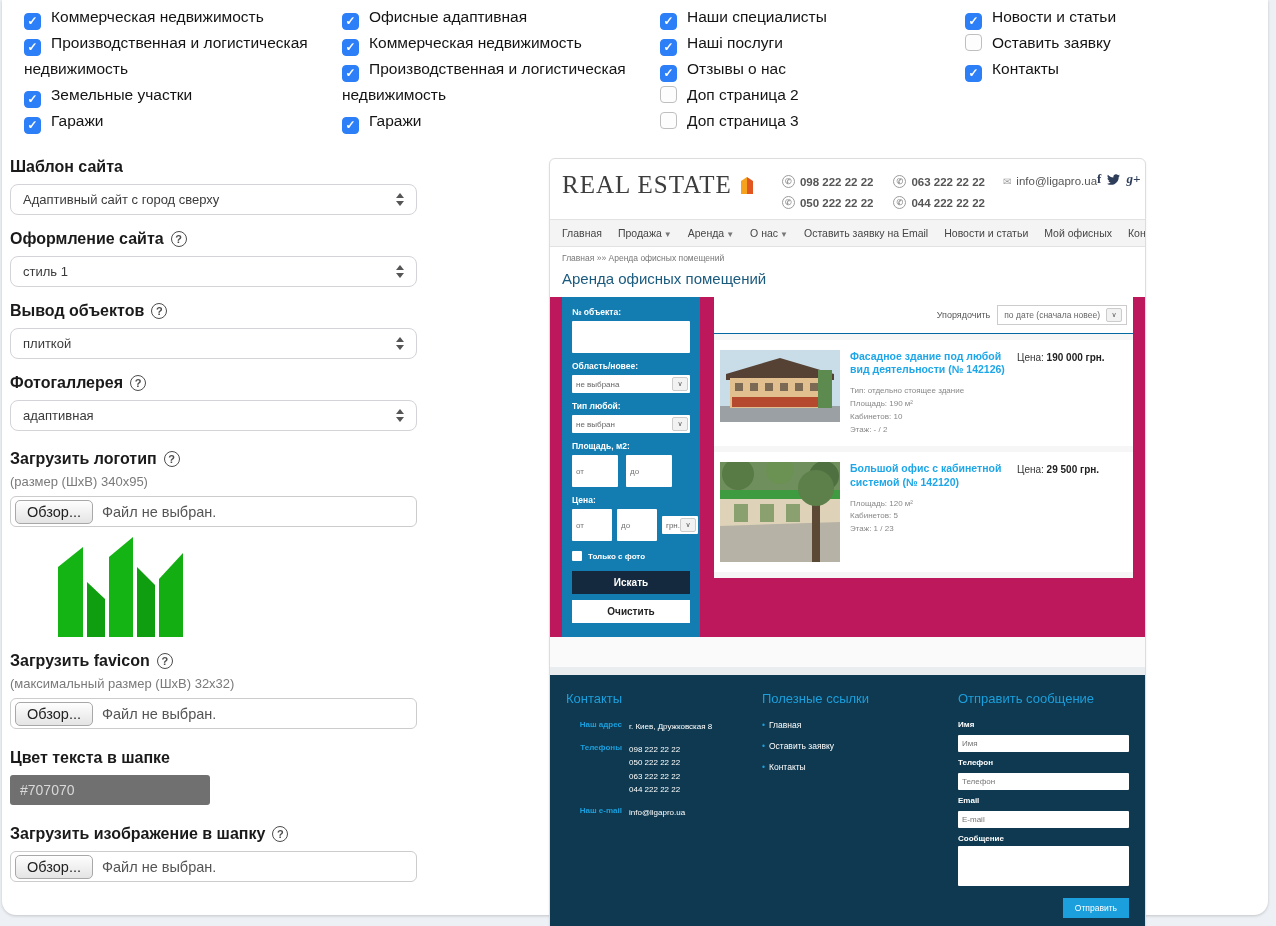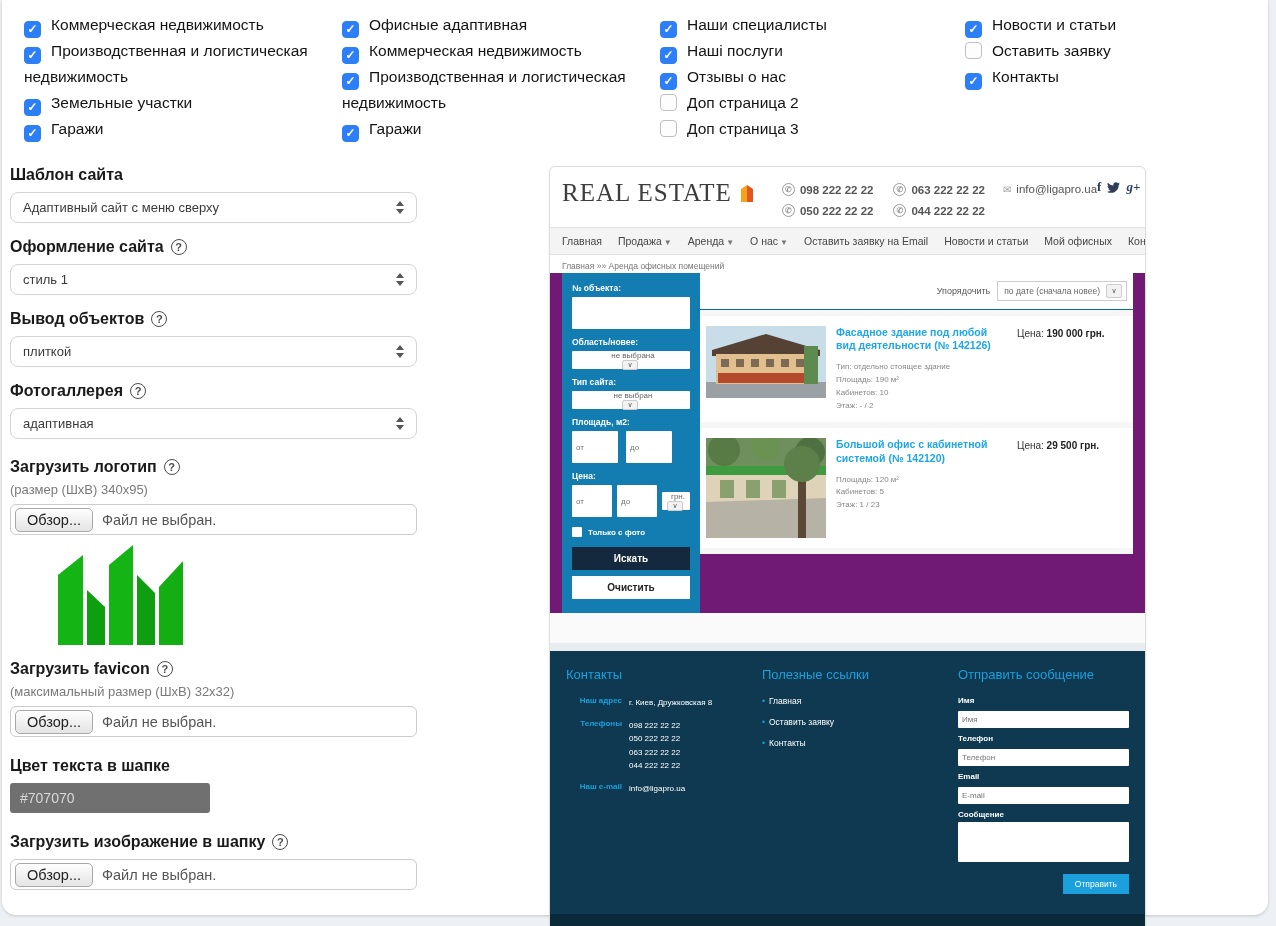--- a/index.html
+++ b/index.html
@@ -3,21 +3,21 @@
 <meta charset="utf-8">
 <style>
   * { margin:0; padding:0; box-sizing:border-box; }
   html,body { width:1276px; height:926px; }
   body { background:#edf0f4; font-family:"Liberation Sans",sans-serif; overflow:hidden; position:relative; }
 
   .card { position:absolute; left:2px; top:0; width:1266px; height:915px;
           background:#fff; border-radius:0 0 14px 14px; box-shadow:0 1px 3px rgba(0,0,0,.18); }
 
   
-  .cb-grid { display:grid; grid-template-columns:318px 318px 305px 1fr; padding:4px 0 0 22px;margin-top:8px; }
+  .cb-grid { display:grid; grid-template-columns:318px 318px 305px 1fr; padding:4px 0 0 22px; }
   .cb-col { padding-right:20px; }
   .cb-item { line-height:26px; font-size:15.5px; color:#141414; cursor:default; }
   .cb { display:inline-flex; width:17px; height:17px; border-radius:4px; vertical-align:-3px;
         margin-right:10px; border:1px solid #bfbfbf; background:#fdfdfd;
         align-items:center; justify-content:center; }
   .cb.checked { background:#2d7ff8; border-color:#2d7ff8; }
   .cb.checked::after { content:"✓"; color:#fff; font-size:12px; font-weight:bold; line-height:1; }
 
   
   .main-row { display:flex; align-items:flex-start; padding-left:8px; margin-top:24px; }
@@ -62,26 +62,26 @@
   .pv-social { margin-left:auto; display:flex; gap:6px; align-items:center; color:#2e3d5a; }
   .soc { font-size:13px; font-weight:bold; display:inline-flex; align-items:center; justify-content:center; cursor:pointer; }
   .soc.box { width:14px; height:12px; background:#2e3d5a; border-radius:2px; color:#fff; font-size:7px; }
   .pv-nav { background:#f4f4f4; border-top:1px solid #e2e2e2; border-bottom:1px solid #e2e2e2;
             display:flex; gap:16px; padding:7px 12px; font-size:10.5px; color:#454545; }
   .pv-nav span { cursor:pointer; white-space:nowrap; }
   .caret { font-size:8px; color:#777; margin-left:2px; }
   .pv-breadcrumb { font-size:8.5px; color:#777; padding:6px 12px 2px; }
   .pv-title { font-size:15px; color:#1a5a7d; padding:5px 12px 10px; }
 
-  .pv-body { display:flex; padding:0 12px; align-items:flex-start; background:#701a75; }
+  .pv-body { display:flex; gap:14px; padding:0 12px; align-items:flex-start; background:#be185d; }
   .pv-search { width:138px; background:#137db2; padding:10px 10px 14px; }
   .pv-search label { display:block; font-size:8.5px; font-weight:bold; color:#fff; margin:8px 0 4px; }
   .pv-search label:first-child { margin-top:0; }
   .pv-input { width:100%; height:18px; border:none; border-radius:1px; font-size:8px; padding:16px 4px; background:#fff; color:#333; }
-  .pv-select { height:18px; background:#fff; border-radius:1px; display:flex; align-items:center; cursor:pointer;flex-direction:column; }
+  .pv-select { height:18px; background:#fff; border-radius:1px; display:flex; align-items:center; cursor:pointer; }
   .pv-select .v { flex:1; font-size:8px; color:#666; padding-left:4px; }
   .arrow-btn { width:16px; height:14px; margin-right:2px; background:#f2f2f2; border:1px solid #ccc; border-radius:2px;
                display:flex; align-items:center; justify-content:center; font-size:7px; color:#555; }
   .range-row { display:flex; gap:8px; }
   .range-row .pv-input { width:46px; }
   .price-row { display:flex; gap:5px; align-items:center; }
   .price-row .pv-input { width:40px; }
   .cur-select { width:36px; }
   .photo-row { display:flex; align-items:center; gap:6px; margin-top:10px; }
   .pv-cb { width:10px; height:10px; background:#fff; border-radius:1px; }
@@ -164,21 +164,21 @@
   </section>
 
   <div class="main-row">
 
     <div class="left-form">
 
       <div class="f-label">
           <span>Шаблон сайта</span>
         </div>
       <div class="select-box">
-        <span class="val">Адаптивный сайт с меню сверху</span>
+        <span class="val">Адаптивный сайт с город сверху</span>
         <span class="stepper">
             <i class="up"></i>
             <i class="dn"></i>
           </span>
       </div>
 
       <div class="f-label">
           <span>Оформление сайта</span>
           <span class="help">?</span>
         </div>
@@ -306,32 +306,33 @@
         <span><span>Продажа</span><span class="caret">▼</span></span>
         <span><span>Аренда</span><span class="caret">▼</span></span>
         <span><span>О нас</span><span class="caret">▼</span></span>
         <span><span>Оставить заявку на Email</span></span>
         <span><span>Новости и статьи</span></span>
         <span><span>Мой офисных</span></span>
         <span><span>Контакты</span></span>
       </div>
 
       <div class="pv-breadcrumb">Главная »» Аренда офисных помещений</div>
+      <div class="pv-title">Аренда офисных помещений</div>
 
       <div class="pv-body">
 
         <div class="pv-search">
           <label>№ объекта:</label>
           <input class="pv-input" style="">
           <label>Область/новее:</label>
           <div class="pv-select">
             <span class="v">не выбрана</span>
             <span class="arrow-btn">∨</span>
           </div>
-          <label>Тип сайта:</label>
+          <label>Тип любой:</label>
           <div class="pv-select">
             <span class="v">не выбран</span>
             <span class="arrow-btn">∨</span>
           </div>
           <label>Площадь, м2:</label>
           <div class="range-row">
             <input class="pv-input" placeholder="от" style="">
             <input class="pv-input" placeholder="до" style="">
           </div>
           <label>Цена:</label>

